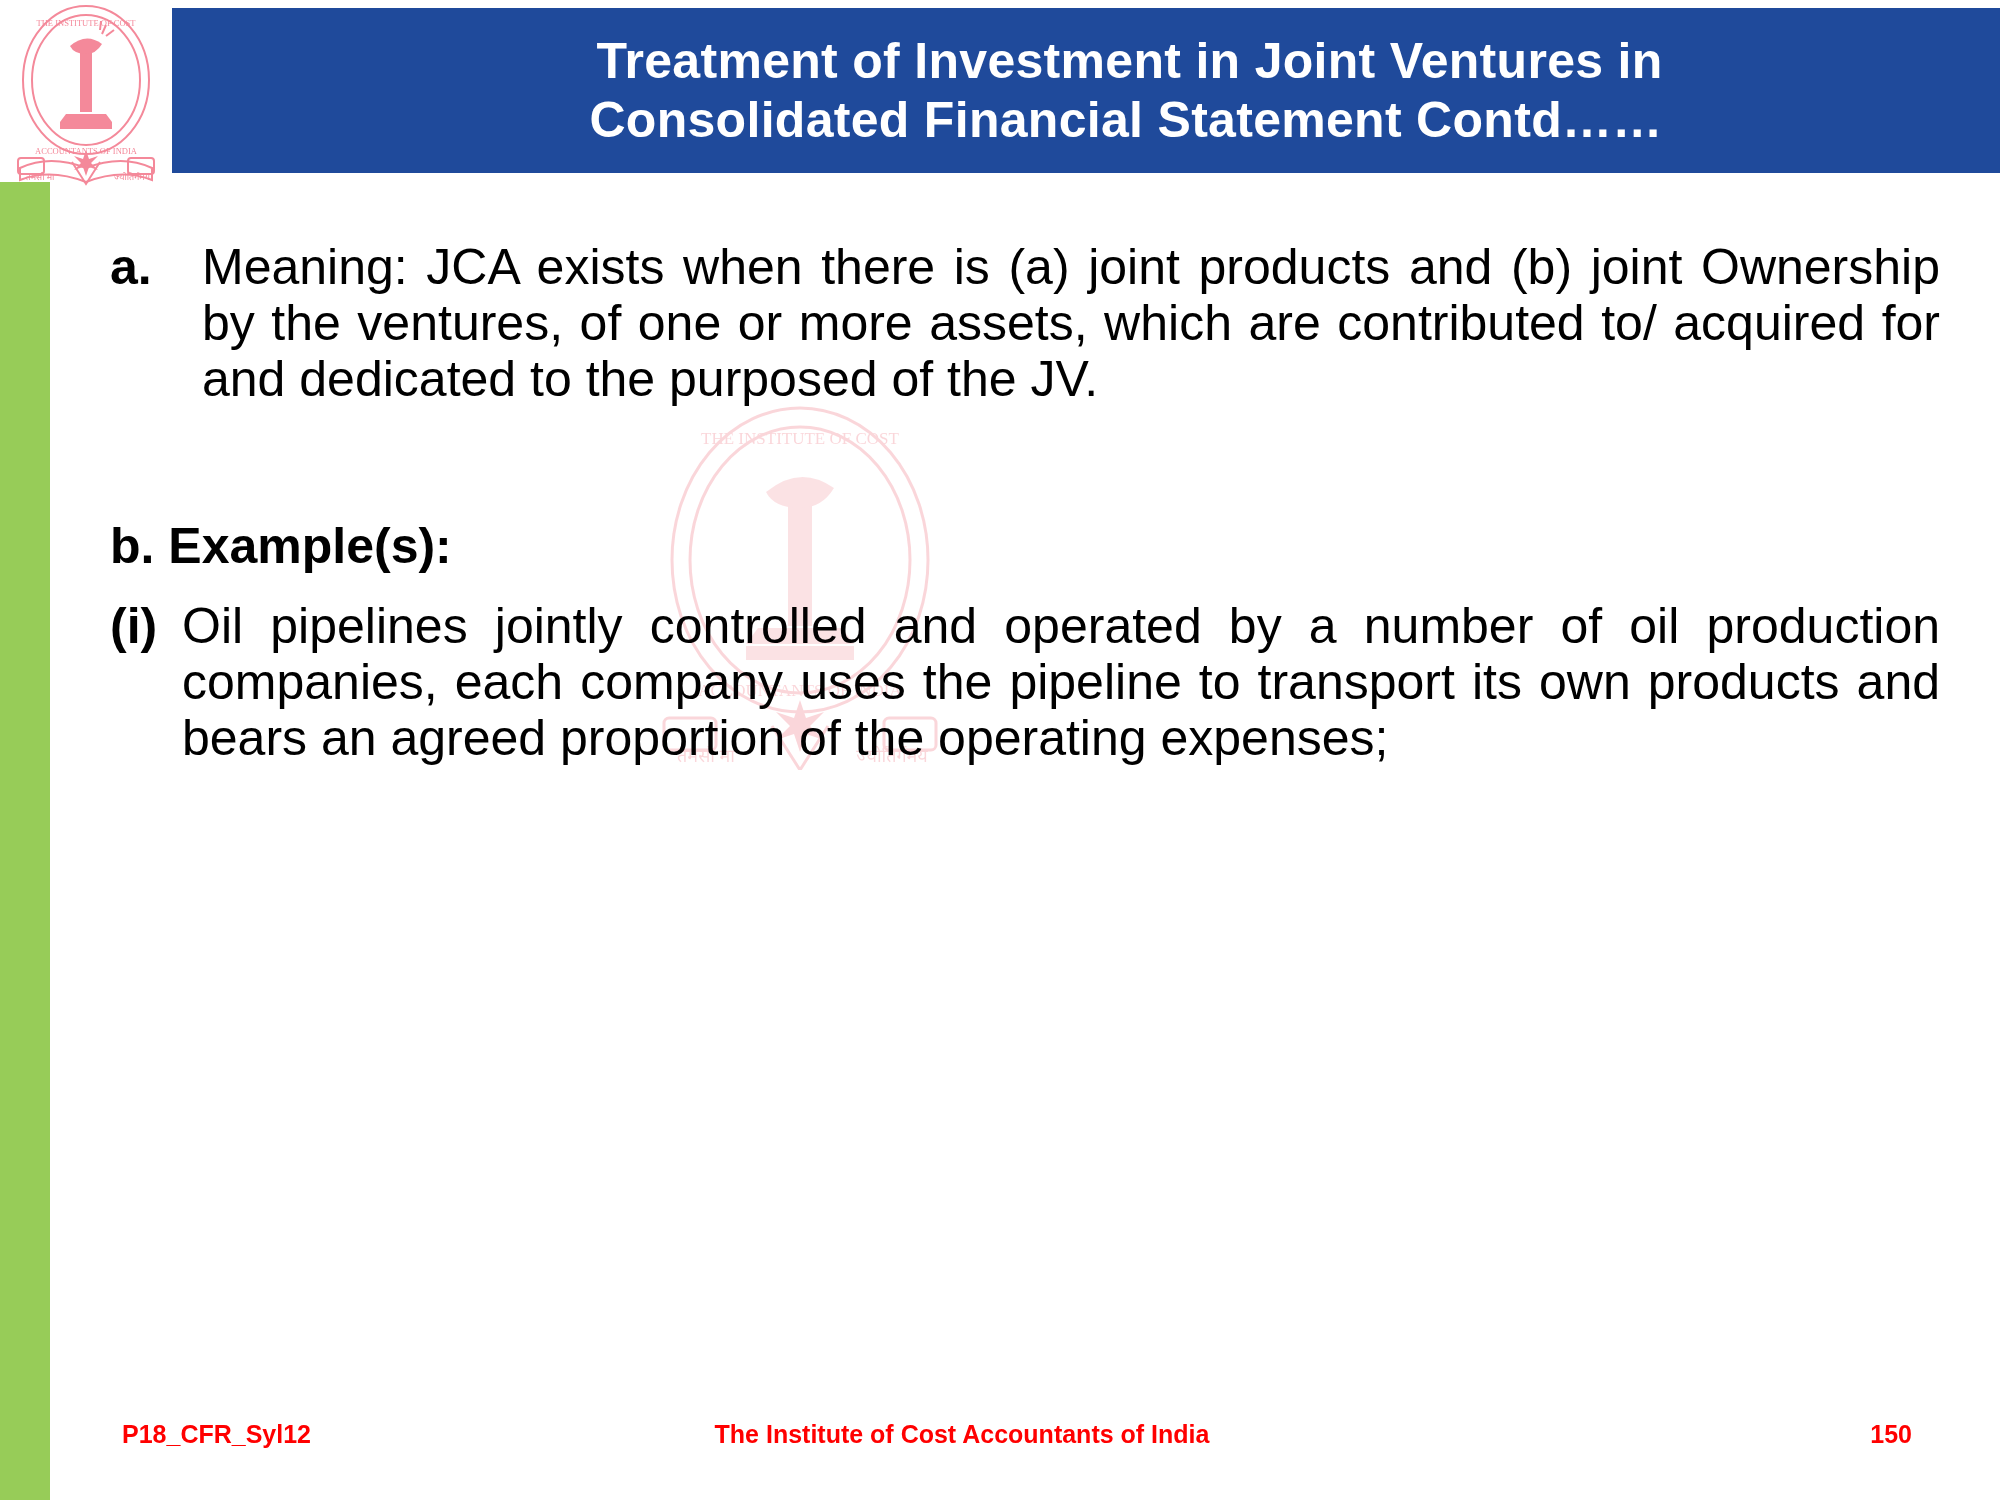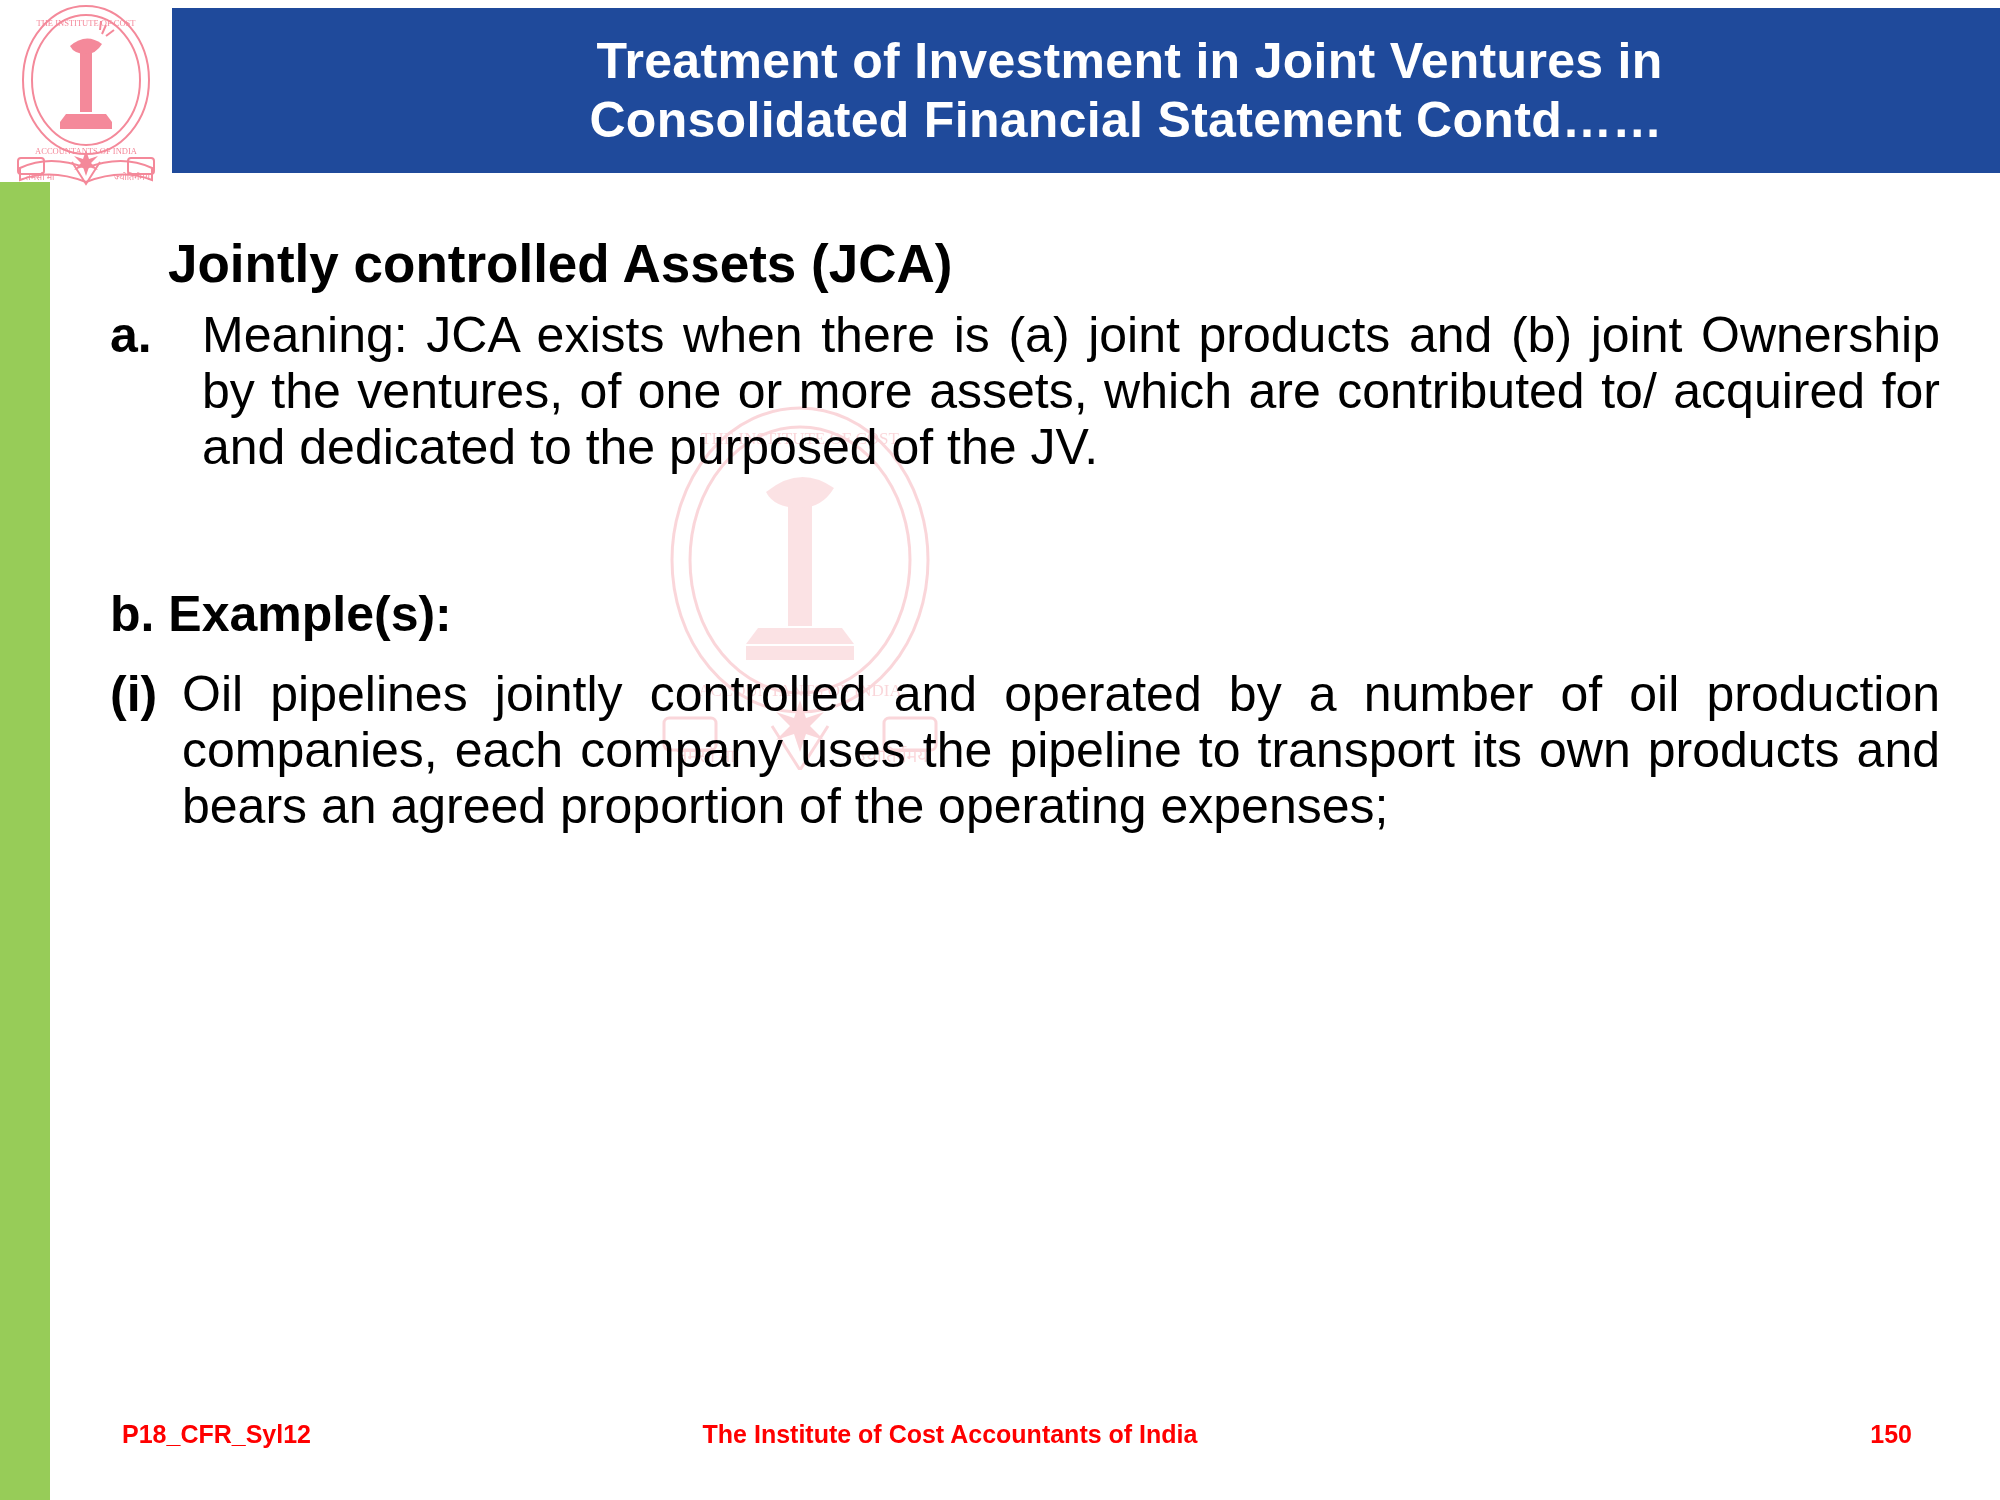--- a/index.html
+++ b/index.html
@@ -122,21 +122,21 @@
     left: 0;
     top: 1412px;
     width: 2000px;
     height: 50px;
     color: #FF0000;
     font-size: 25px;
     font-weight: bold;
     margin-top: 8px;
   }
   #footer-code { position: absolute; left: 122px; top: 0; }
-  #footer-center { position: absolute; left: 0; top: 0; width: 1900px; text-align: center; }
+  #footer-center { position: absolute; left: 12px; top: 0; width: 1900px; text-align: center; }
   #footer-page { position: absolute; right: 88px; top: 0; }
 </style>
 </head>
 <body>
 
 <div id="header-bar">
   <div id="header-title">Treatment of Investment in Joint Ventures in
 Consolidated Financial Statement Contd……</div>
 </div>
 
@@ -185,21 +185,20 @@
     </g>
     <text x="160" y="44" font-size="17" fill="#F07A86" text-anchor="middle" font-family="'Liberation Serif',serif">THE INSTITUTE OF COST</text>
     <text x="160" y="296" font-size="17" fill="#F07A86" text-anchor="middle" font-family="'Liberation Serif',serif">ACCOUNTANTS OF INDIA</text>
     <text x="66" y="362" font-size="18" fill="#F07A86" text-anchor="middle" font-family="'Liberation Serif',serif">तमसो मा</text>
     <text x="252" y="362" font-size="18" fill="#F07A86" text-anchor="middle" font-family="'Liberation Serif',serif">ज्योतिर्गमय</text>
   </svg>
 </div>
 
 <div id="content">
 
-  <div class="heading-jca">Jointly controlled Assets (JCA)</div>
 
   <div class="para" id="para-a">
     <span class="marker">a.</span>
     <span class="body-text"><span class="b">Meaning:</span><span> JCA exists when there is (a) </span><span class="b">joint products</span><span> and (b) </span><span class="b">joint Ownership by the ventures</span><span>, of one or more assets, which are contributed to/ acquired for and dedicated to the purposed of the JV.</span></span>
   </div>
 
   <div id="heading-example">
     <span>b.</span>
     <span>Example(s):</span>
   </div>

